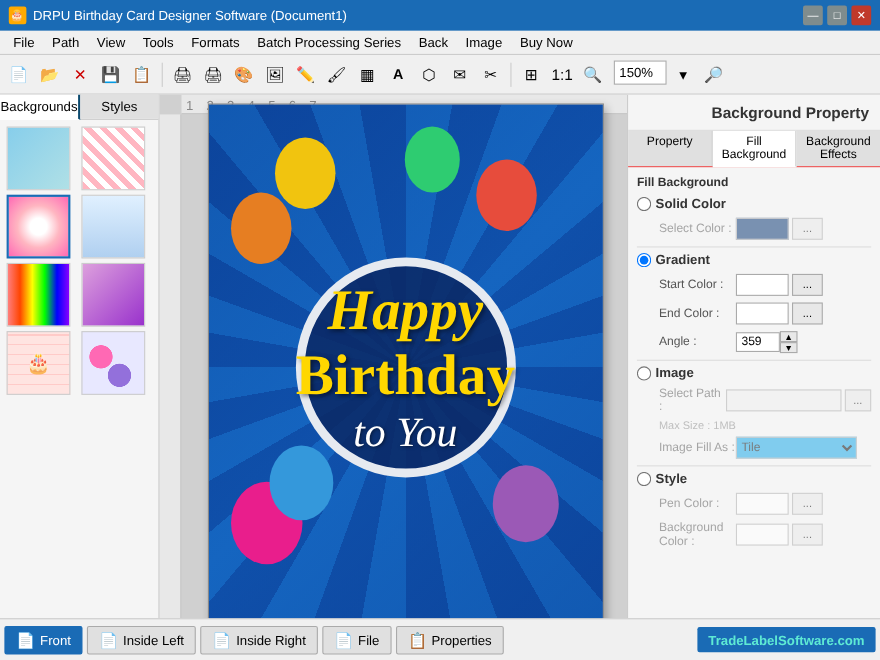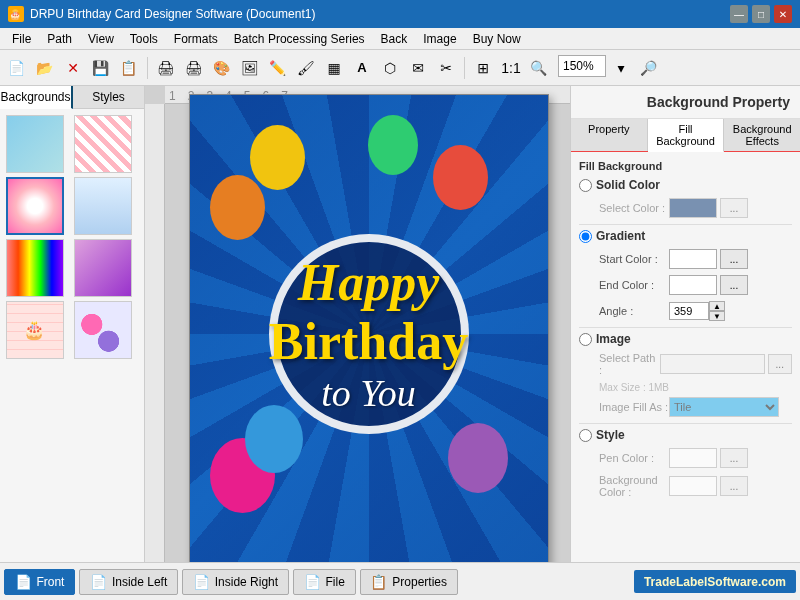--- a/index.html
+++ b/index.html
@@ -77,21 +77,21 @@
     .max-size-text { font-size: 10px; color: #888; margin-left: 20px; margin-bottom: 4px; }
     .select-box { width: 110px; height: 20px; border: 1px solid #aaa; background: #0ea5e9; font-size: 11px; cursor: pointer; }
     .disabled-field { opacity: 0.5; }
     .divider { height: 1px; background: #ddd; margin: 4px 0; }
 
     
     .bottom-bar { height: 38px; background: #f0f0f0; border-top: 1px solid #ccc; display: flex; align-items: center; padding: 4px; gap: 4px; }
     .view-tab { display: flex; align-items: center; gap: 4px; padding: 4px 10px; border: 1px solid #aaa; background: #e0e0e0; cursor: pointer; font-size: 12px; border-radius: 2px; }
     .view-tab.active { background: #1a6bb5; color: white; border-color: #1a6bb5; }
     .brand-box { margin-left: auto; background: #1a6bb5; color: white; padding: 4px 10px; font-size: 13px; font-weight: bold; border-radius: 2px; }
-    .brand-box span { color: #fef9c3; }
+    .brand-box span { color: #5eead4; }
 
     
     .thumb-1 { background: linear-gradient(135deg, #87ceeb, #b0e0e6); }
     .thumb-2 { background: repeating-linear-gradient(45deg, #ffb6c1 0px, #ffb6c1 5px, #fff 5px, #fff 10px); }
     .thumb-3 { background: radial-gradient(circle, #fff 20%, #ffb6c1 50%, #ff69b4 100%); }
     .thumb-4 { background: linear-gradient(to bottom, #e0f0ff, #b0d0f0); }
     .thumb-5 { background: linear-gradient(to right, #ff7f7f, #ff4500, #ffff00, #00ff00, #0000ff, #8b00ff); }
     .thumb-6 { background: linear-gradient(135deg, #dda0dd, #9932cc); }
     .thumb-7 { background: #ffe4e1; background-image: repeating-linear-gradient(0deg, transparent, transparent 8px, rgba(255,100,100,0.2) 8px, rgba(255,100,100,0.2) 9px); }
     .thumb-8 { background: radial-gradient(circle at 30% 40%, #ff69b4 20%, transparent 21%), radial-gradient(circle at 60% 70%, #9370db 20%, transparent 21%), #e8e8ff; }

